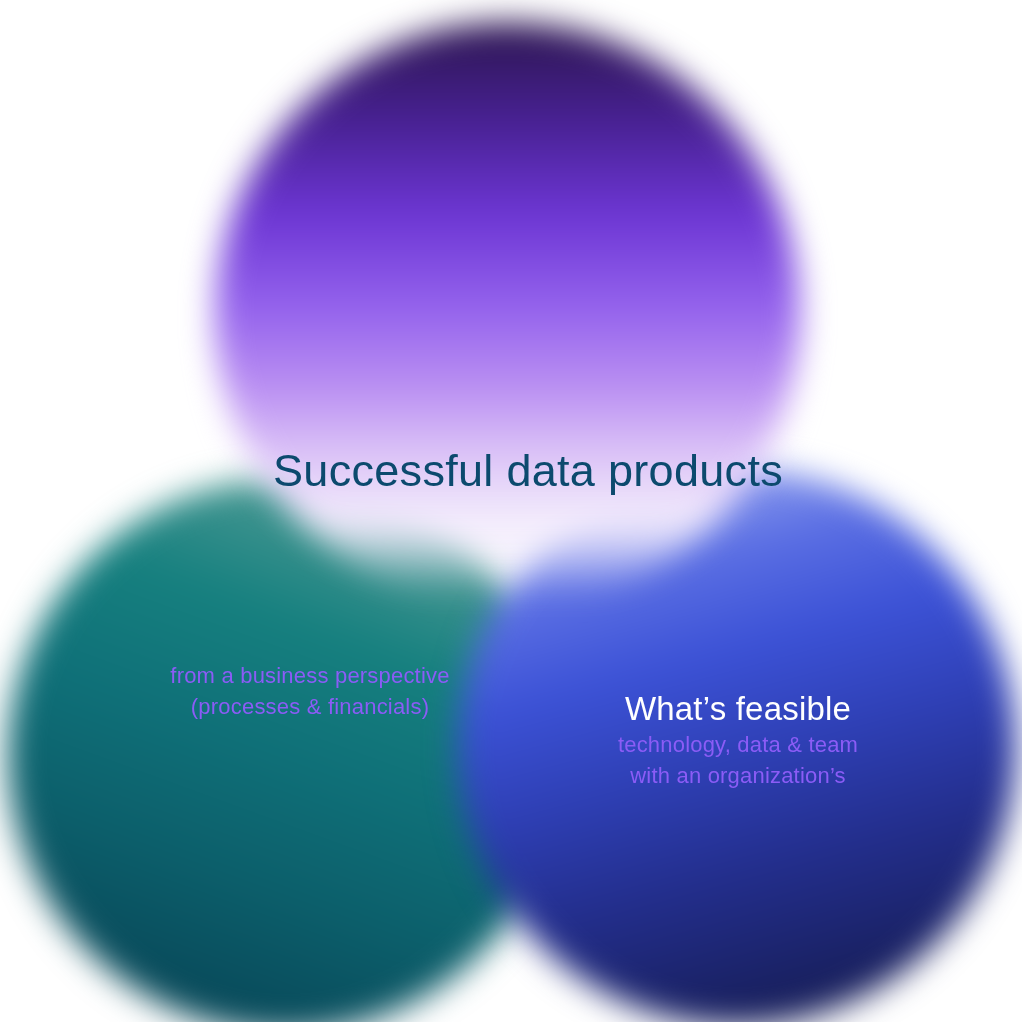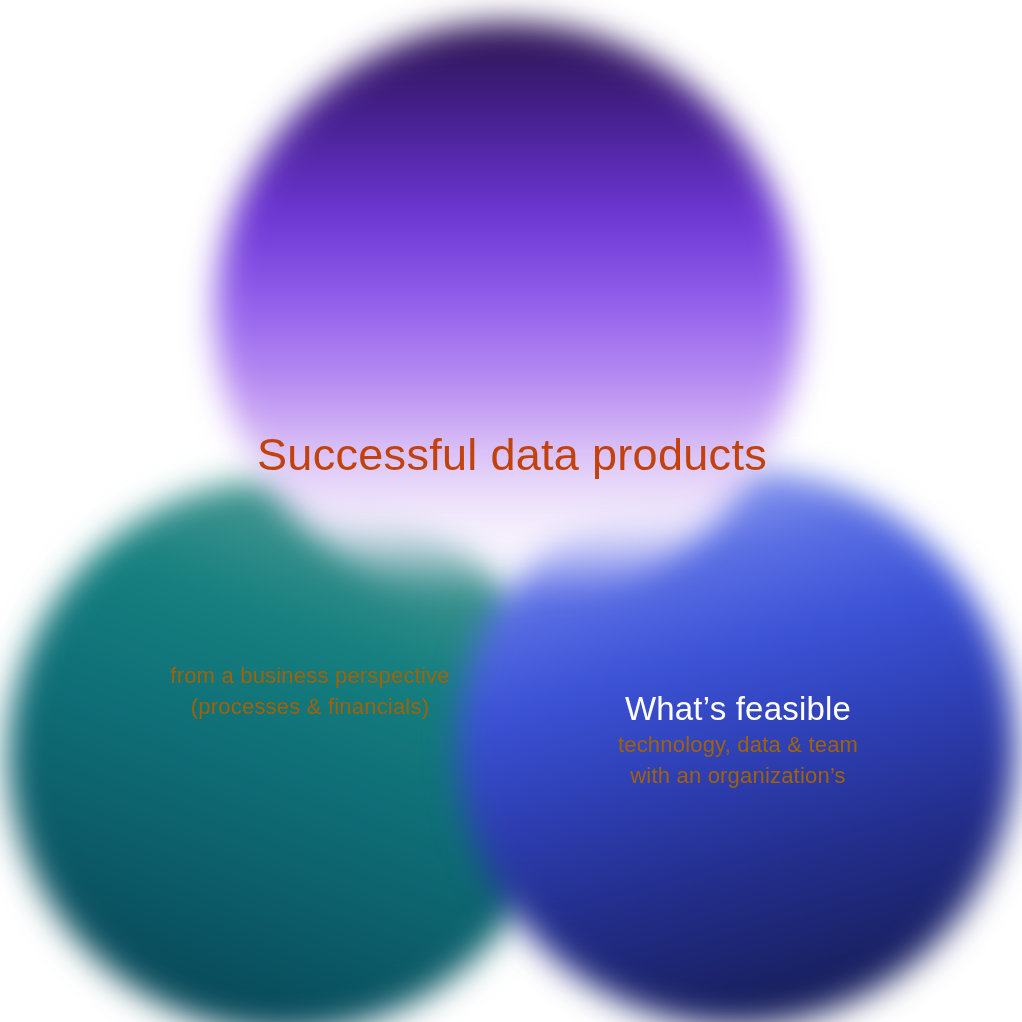--- a/index.html
+++ b/index.html
@@ -69,32 +69,32 @@
     color: #ffffff;
     font-size: 33px;
     font-weight: 500;
     line-height: 1.25;
     letter-spacing: 0.2px;
     white-space: nowrap;
   }
   .label-users { left: 512px; top: 276px; }
   .title {
     left: 512px; top: 428px;
-    margin: 0;
-    color: #c2410c;
+    margin: 16px;
+    color: #0c4a6e;
     font-size: 45px;
     font-weight: 500;
     letter-spacing: 0.3px;
     line-height: 1.2;
     white-space: nowrap;
   }
   .group-viable { left: 310px; top: 660px; }
   .group-feasible { left: 738px; top: 660px; margin-top: 28px; }
   .subline {
-    color: #a16207;
+    color: #8b5cf6;
     font-size: 22px;
     font-weight: 400;
     line-height: 1.42;
     letter-spacing: 0.2px;
     white-space: nowrap;
   }
 </style>
 </head>
 <body>
 

